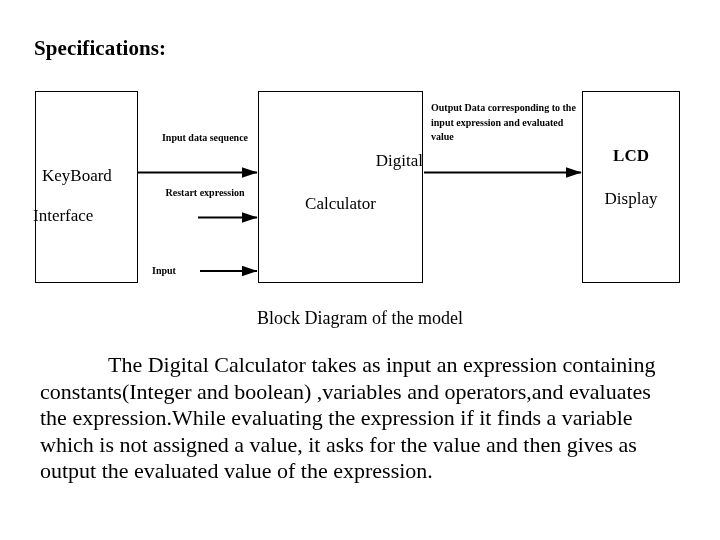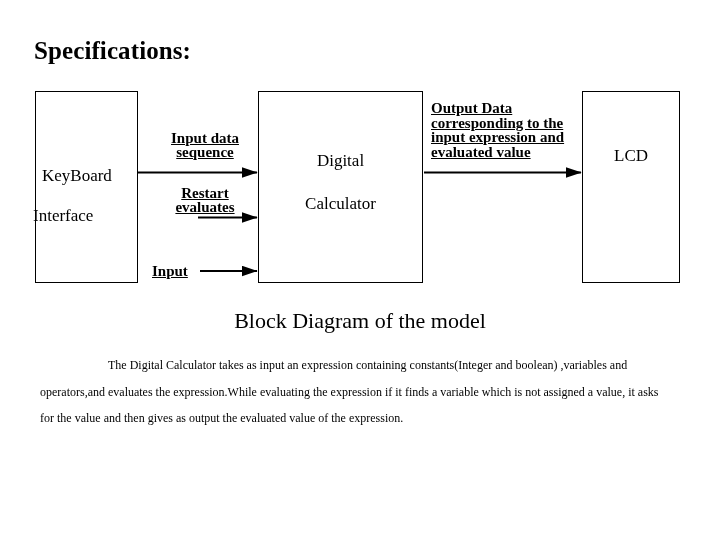--- a/index.html
+++ b/index.html
@@ -21,21 +21,21 @@
   .slide {
     position: absolute;
     inset: 0;
   }
 
   
   .page-title {
     position: absolute;
     left: 34px;
     top: 37px;
-    font-size: 25px;
+    font-size: 21px;
     font-weight: bold;
     letter-spacing: 0.1px;
     line-height: 1.1;
     white-space: nowrap;
   }
 
   
   .diagram {
     position: absolute;
     left: 0;
@@ -59,35 +59,34 @@
     font-size: 17px;
     line-height: 1.0;
     white-space: nowrap;
   }
 
   
   #kb-line1 { left: 33px; top: 167px; margin-left: 9px; }
   #kb-line2 { left: 33px; top: 207px; }
 
   
-  #dc-line1 { left: 258px; top: 152px; width: 165px; text-align: center; }
+  #dc-line1 { left: 258px; top: 152px; width: 165px; text-align: right; }
   #dc-line2 { left: 258px; top: 195px; width: 165px; text-align: center; }
 
   
-  #lcd-line1 { left: 582px; top: 147px; width: 98px; text-align: center; }
+  #lcd-line1 { left: 582px; top: 147px; width: 98px; text-align: center; font-weight: bold; }
   #lcd-line2 { left: 582px; top: 190px; width: 98px; text-align: center; }
 
   
   .arrow-label {
     position: absolute;
-    font-size: 15px;
+    font-size: 10px;
     font-weight: bold;
     line-height: 14px;
     white-space: nowrap;
-    text-decoration: underline;
   }
   #label-input-data {
     left: 155px;
     top: 131px;
     width: 100px;
     text-align: center;
     white-space: normal;
   }
   #label-restart {
     left: 155px;
@@ -119,31 +118,31 @@
     pointer-events: none;
   }
 
   
   .caption {
     position: absolute;
     left: 0;
     top: 308px;
     width: 720px;
     text-align: center;
-    font-size: 22px;
+    font-size: 18px;
     line-height: 1.2;
   }
 
   
   .body-text {
     position: absolute;
     left: 40px;
     top: 352px;
     width: 632px;
-    font-size: 12px;
+    font-size: 22px;
     line-height: 26.5px;
     text-indent: 68px;
     text-align: left;
   }
 </style>
 </head>
 <body>
 
 <div class="slide">
 
@@ -155,35 +154,36 @@
     <div class="blk" id="block-digital"></div>
     <div class="blk" id="block-lcd"></div>
 
     <div class="blk-label" id="kb-line1">KeyBoard</div>
     <div class="blk-label" id="kb-line2">Interface</div>
 
     <div class="blk-label" id="dc-line1">Digital</div>
     <div class="blk-label" id="dc-line2">Calculator</div>
 
     <div class="blk-label" id="lcd-line1">LCD</div>
+    <div class="blk-label" id="lcd-line2">Display</div>
 
     <svg class="arrow-svg" viewBox="0 0 720 300">
       <defs>
         <marker id="ah" markerWidth="9" markerHeight="9" refX="8.6" refY="3" orient="auto" markerUnits="strokeWidth">
           <path d="M0,0 L9,3 L0,6 z" fill="#000000"></path>
         </marker>
       </defs>
       <line x1="138" y1="172.5" x2="257" y2="172.5" stroke="#000000" stroke-width="1.8" marker-end="url(#ah)"></line>
       <line x1="198" y1="217.5" x2="257" y2="217.5" stroke="#000000" stroke-width="1.8" marker-end="url(#ah)"></line>
       <line x1="200" y1="271" x2="257" y2="271" stroke="#000000" stroke-width="1.8" marker-end="url(#ah)"></line>
       <line x1="424" y1="172.5" x2="581" y2="172.5" stroke="#000000" stroke-width="1.8" marker-end="url(#ah)"></line>
     </svg>
 
     <div class="arrow-label" id="label-input-data">Input data sequence</div>
-    <div class="arrow-label" id="label-restart">Restart evaluates</div>
+    <div class="arrow-label" id="label-restart">Restart expression</div>
     <div class="arrow-label" id="label-reset">Input</div>
     <div class="arrow-label" id="label-output">Output Data corresponding to the input expression and evaluated value</div>
 
   </div>
 
   <div class="caption">Block Diagram of the model</div>
 
   <div class="body-text">The Digital Calculator  takes as input an expression containing constants(Integer and boolean) ,variables and operators,and evaluates the expression.While evaluating the expression if it finds a variable which is not assigned a value, it asks for the value and then gives as output the evaluated value of the expression.</div>
 
 </div>

